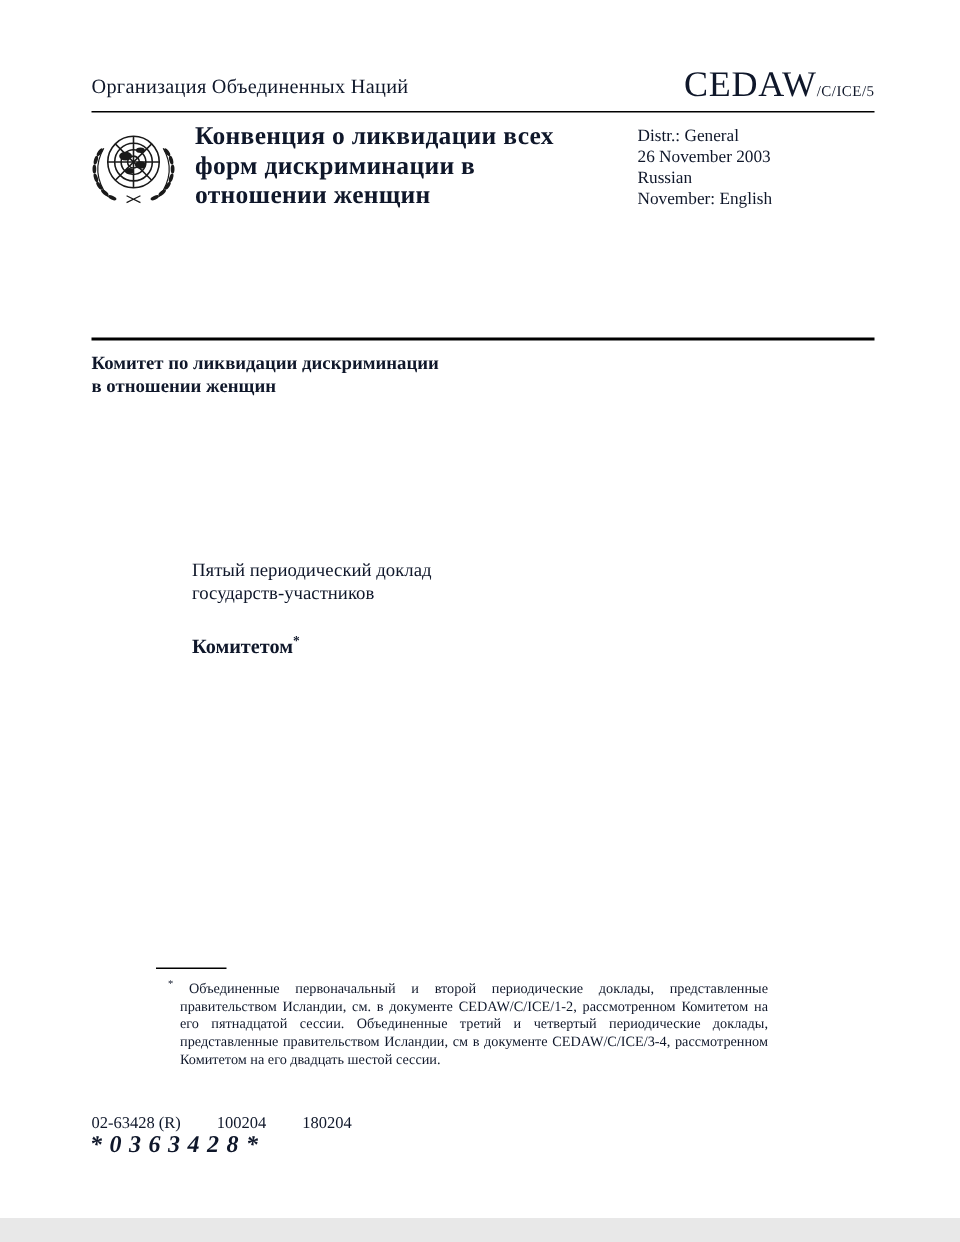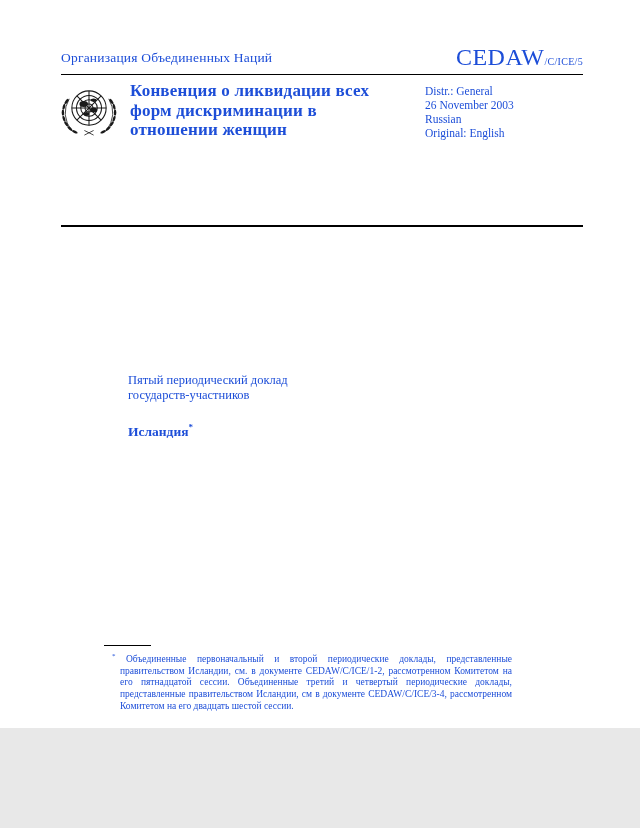--- a/index.html
+++ b/index.html
@@ -1,24 +1,24 @@
 <!DOCTYPE html>
 <html><head>
 <meta charset="utf-8">
 <style>
   * { margin: 0; padding: 0; box-sizing: border-box; }
   html, body { background: #e8e8e8; }
   .page {
     position: relative;
     width: 640px;
-    height: 728px;
+    height: 812px;
     margin: 0 auto;
     background: #ffffff;
     font-family: "Liberation Serif", "DejaVu Serif", serif;
-    color: #1d4ed8;
+    color: #0f172a;
     overflow: hidden;
   }
   
   .org-name {
     position: absolute; left: 61px; top: 50px;
     font-size: 13.5px; letter-spacing: 0.2px;
   }
   .doc-symbol {
     position: absolute; right: 57px; top: 44px;
     text-align: right; white-space: nowrap;
@@ -143,27 +143,29 @@
       <path d="M43 85 L57 78 M57 85 L43 78" stroke-width="1.2"></path>
     </svg>
   </div>
   <div class="masthead-title">Конвенция о ликвидации всех
 форм дискриминации в
 отношении женщин</div>
   <div class="distr-block">
     <div>Distr.: General</div>
     <div>26 November 2003</div>
     <div>Russian</div>
-    <div>Original: English</div>
+    <div>November: English</div>
   </div>
   <div class="rule-mid"></div>
 
+  <div class="committee">Комитет по ликвидации дискриминации
+в отношении женщин</div>
   <div class="subtitle">Пятый периодический доклад
 государств-участников</div>
-  <div class="country"><span>Исландия</span><sup>*</sup></div>
+  <div class="country"><span>Комитетом</span><sup>*</sup></div>
 
   <div class="fn-separator"></div>
   <p class="footnote p1"><sup>*</sup> <span>Объединенные первоначальный и второй периодические доклады, представленные правительством Исландии, см. в документе CEDAW/C/ICE/1-2, рассмотренном Комитетом на его пятнадцатой сессии. Объединенные третий и четвертый периодические доклады, представленные правительством Исландии, см в документе CEDAW/C/ICE/3-4, рассмотренном Комитетом на его двадцать шестой сессии.</span></p>
 
   <div class="footer-codes">
     <span>02-63428 (R)</span><span class="gap"></span><span>100204</span><span class="gap"></span><span>180204</span>
   </div>
   <div class="barcode-text">*0363428*</div>
 
 </div>

